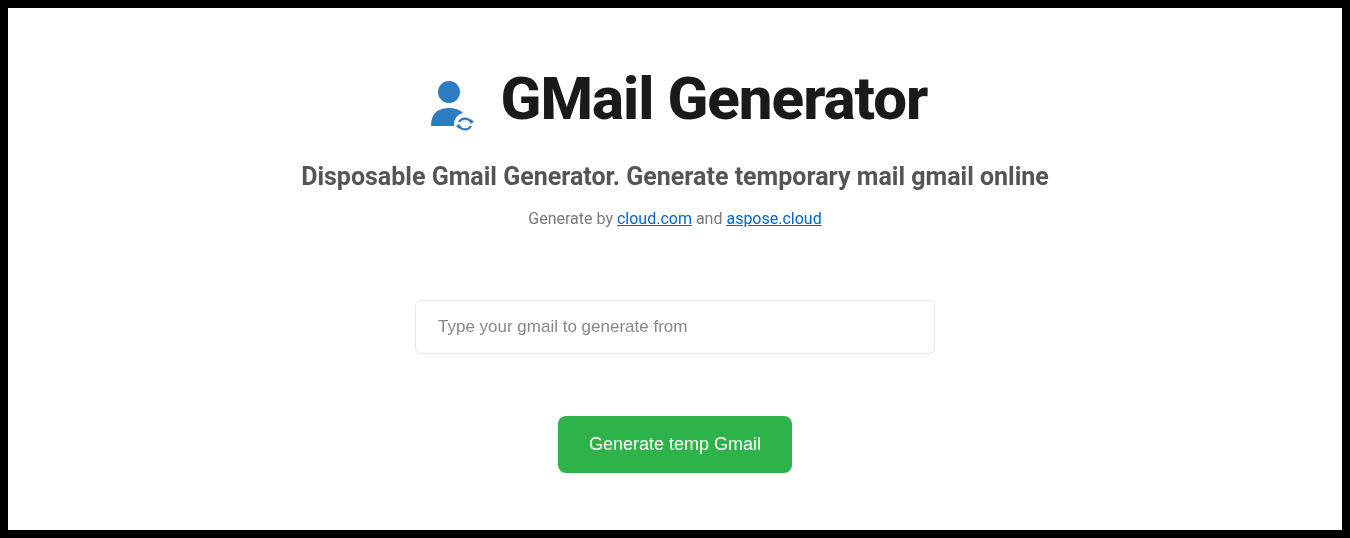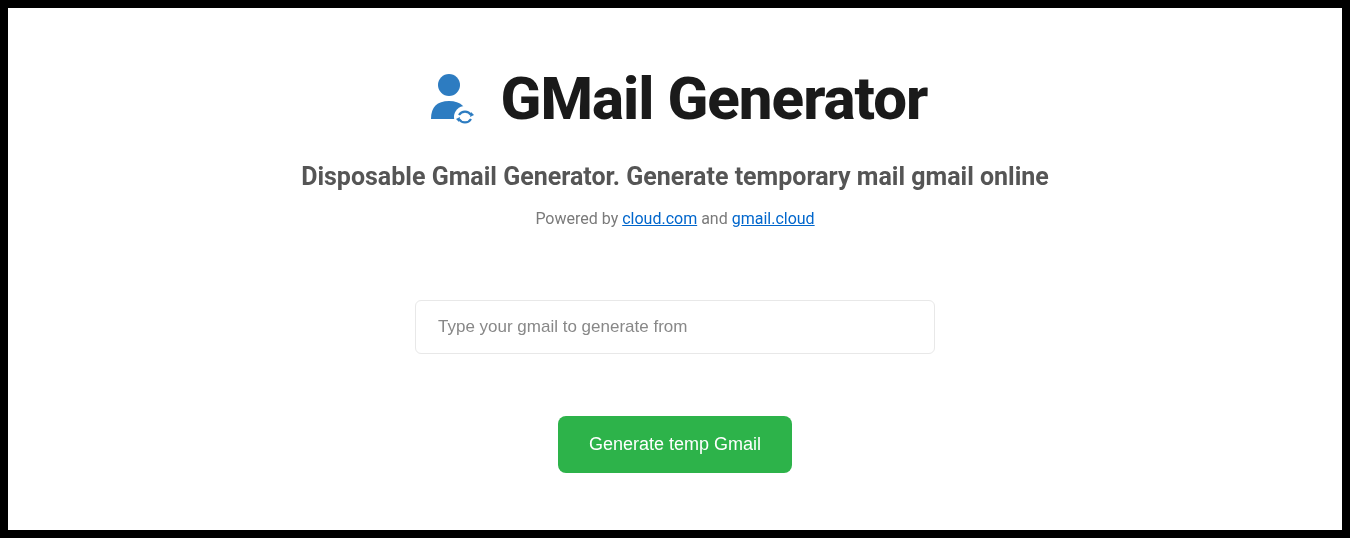--- a/index.html
+++ b/index.html
@@ -18,21 +18,21 @@
       background: #fff;
       width: 100%;
       height: 100%;
       display: flex;
       flex-direction: column;
       align-items: center;
       padding-top: 55px;
     }
     .header {
       display: flex;
-      align-items: center;
+      align-items: flex-end;
       justify-content: center;
       gap: 22px;
       margin-bottom: 28px;
     }
     .logo-icon {
       width: 56px;
       height: 56px;
       position: relative;
     }
     .title {
@@ -100,19 +100,19 @@
           <polygon points="6,-5 9,-2 5,0" fill="#2d7cc1"></polygon>
           <path d="M 6 2 A 7 7 0 0 1 -6 2" stroke="#2d7cc1" stroke-width="2.2" fill="none"></path>
           <polygon points="-6,5 -9,2 -5,0" fill="#2d7cc1"></polygon>
         </g>
       </svg>
     </div>
     <h1 class="title">GMail Generator</h1>
   </div>
   <h2 class="subtitle">Disposable Gmail Generator. Generate temporary mail gmail online</h2>
   <p class="powered-by">
-    <span>Powered by </span><a href="#">cloud.com</a><span> and </span><a href="#">gmail.cloud</a>
+    <span>Generate by </span><a href="#">cloud.com</a><span> and </span><a href="#">aspose.cloud</a>
   </p>
   <div class="input-row">
     <input type="text" class="gmail-input" placeholder="Type your gmail to generate from" style="">
   </div>
   <button class="generate-btn">Generate temp Gmail</button>
 </div>
 
 </body></html>

